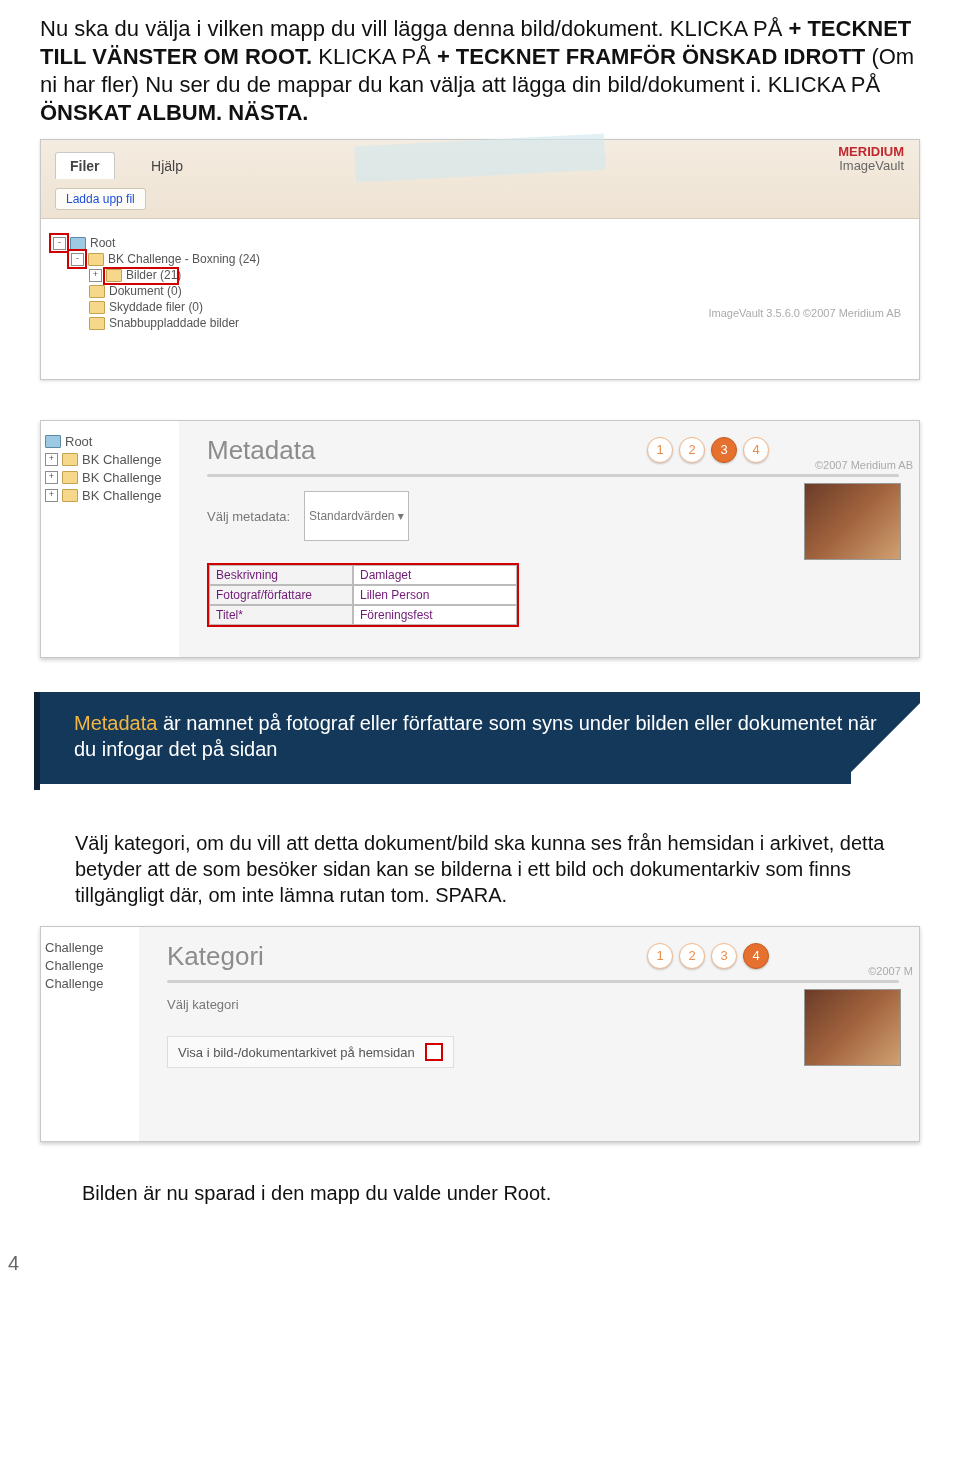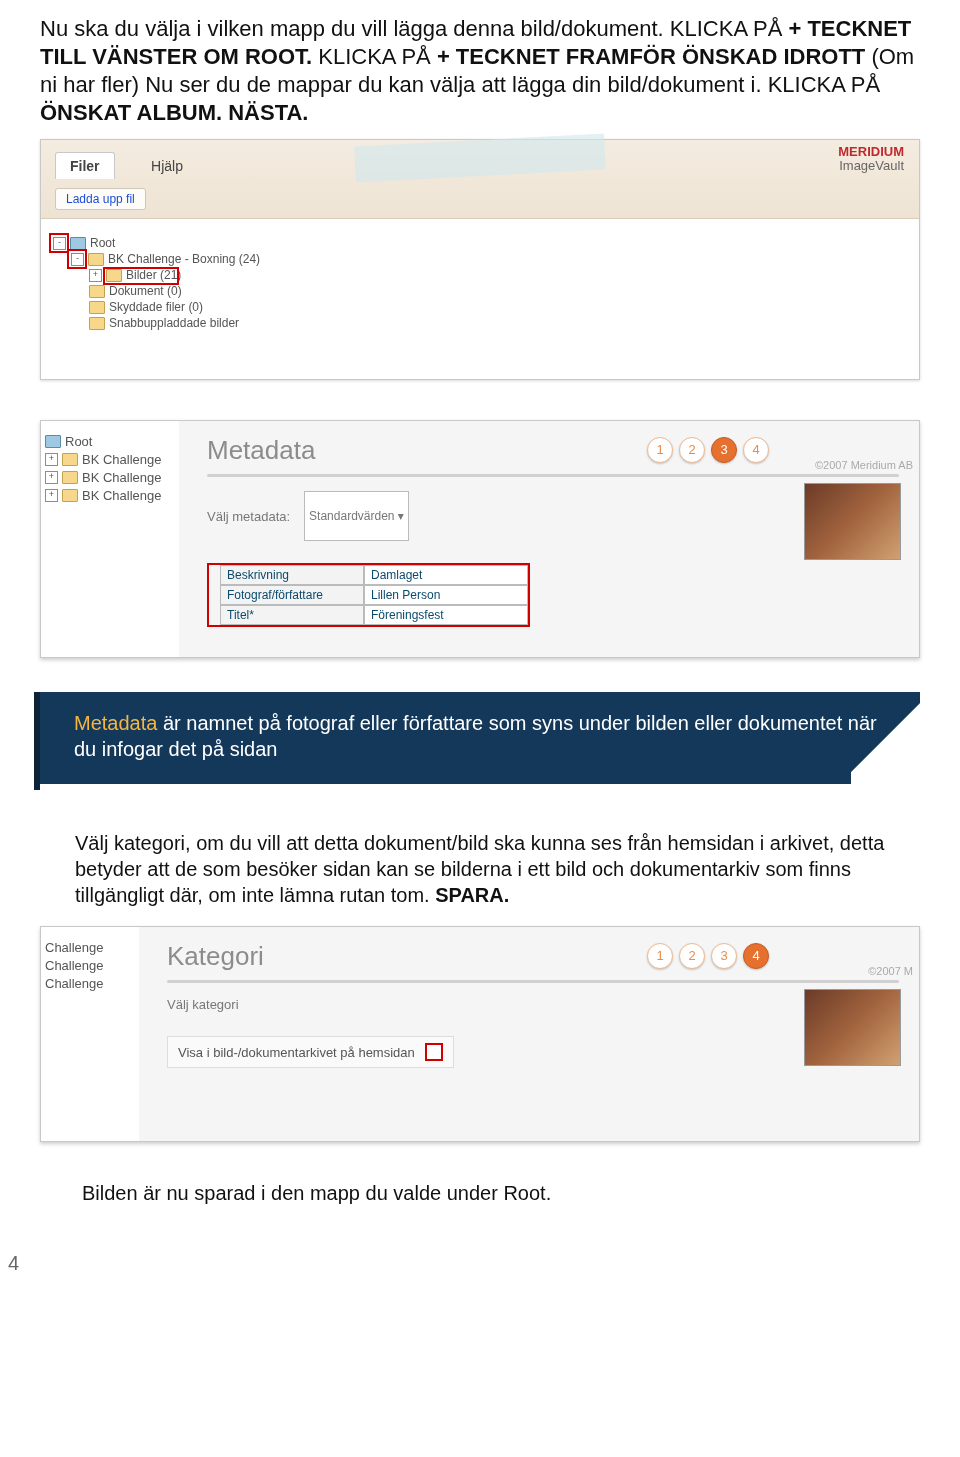--- a/index.html
+++ b/index.html
@@ -217,22 +217,21 @@
     background:#fff;
     border:1px solid #bbb;
     font-size:12px;
     padding:17px 4px;
     color:#777;
   }
   .meta-table{
     display:inline-block;
     border:2px solid #d00000;
     font-size:12px;
-    color:#0c4a6e;
-    padding-left:11px;
+    color:#701a75;
   }
   .meta-table .tr{
     display:flex;
   }
   .meta-table .td{
     padding:2px 6px;
     border:1px solid #bbb;
   }
   .meta-table .label{ width:130px; background:#f3f3f3;}
   .meta-table .val{ width:150px; background:#fff;}
@@ -262,21 +261,21 @@
     top:0;
     bottom:-6px;
     width:6px;
     background:#0d2338;
   }
   .para{
     font-size:20px;
     line-height:26px;
     margin:18px 30px 18px 35px;
   }
-  .para .bold{font-weight:bold;margin-top:12px;}
+  .para .bold{font-weight:normal;margin-top:12px;}
   
   .chk-row{
     display:flex;
     align-items:center;
     gap:10px;
     font-size:13px;
     color:#555;
     margin-top:24px;
     background:#fafafa;
     border:1px solid #ddd;
@@ -364,20 +363,23 @@
       </div>
       <div class="row ind2">
         <span class="folder"></span>
         <span>Skyddade filer (0)</span>
       </div>
       <div class="row ind2">
         <span class="folder"></span>
         <span>Snabbuppladdade bilder</span>
       </div>
     </div>
+    <div style="flex:1;position:relative;">
+      <div class="watermark">ImageVault 3.5.6.0 ©2007 Meridium AB</div>
+    </div>
   </div>
 </div>
 
 
 <div class="figpanel">
   <div class="side-tree">
     <div class="row">
       <span class="folder blue"></span>
       <span>Root</span>
     </div>

